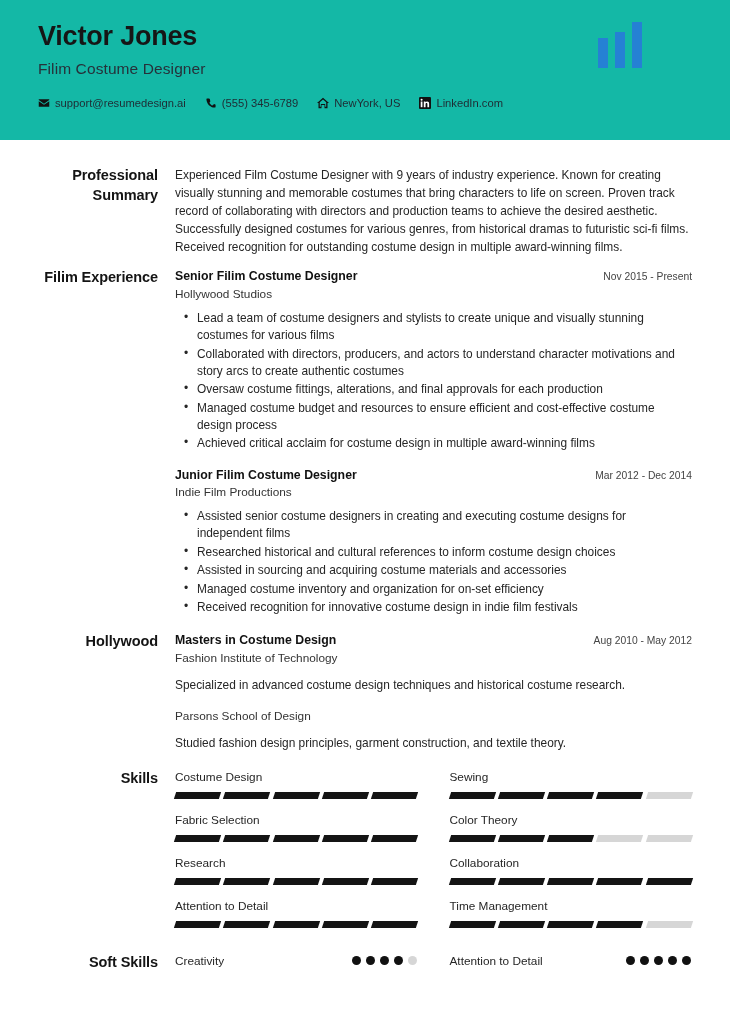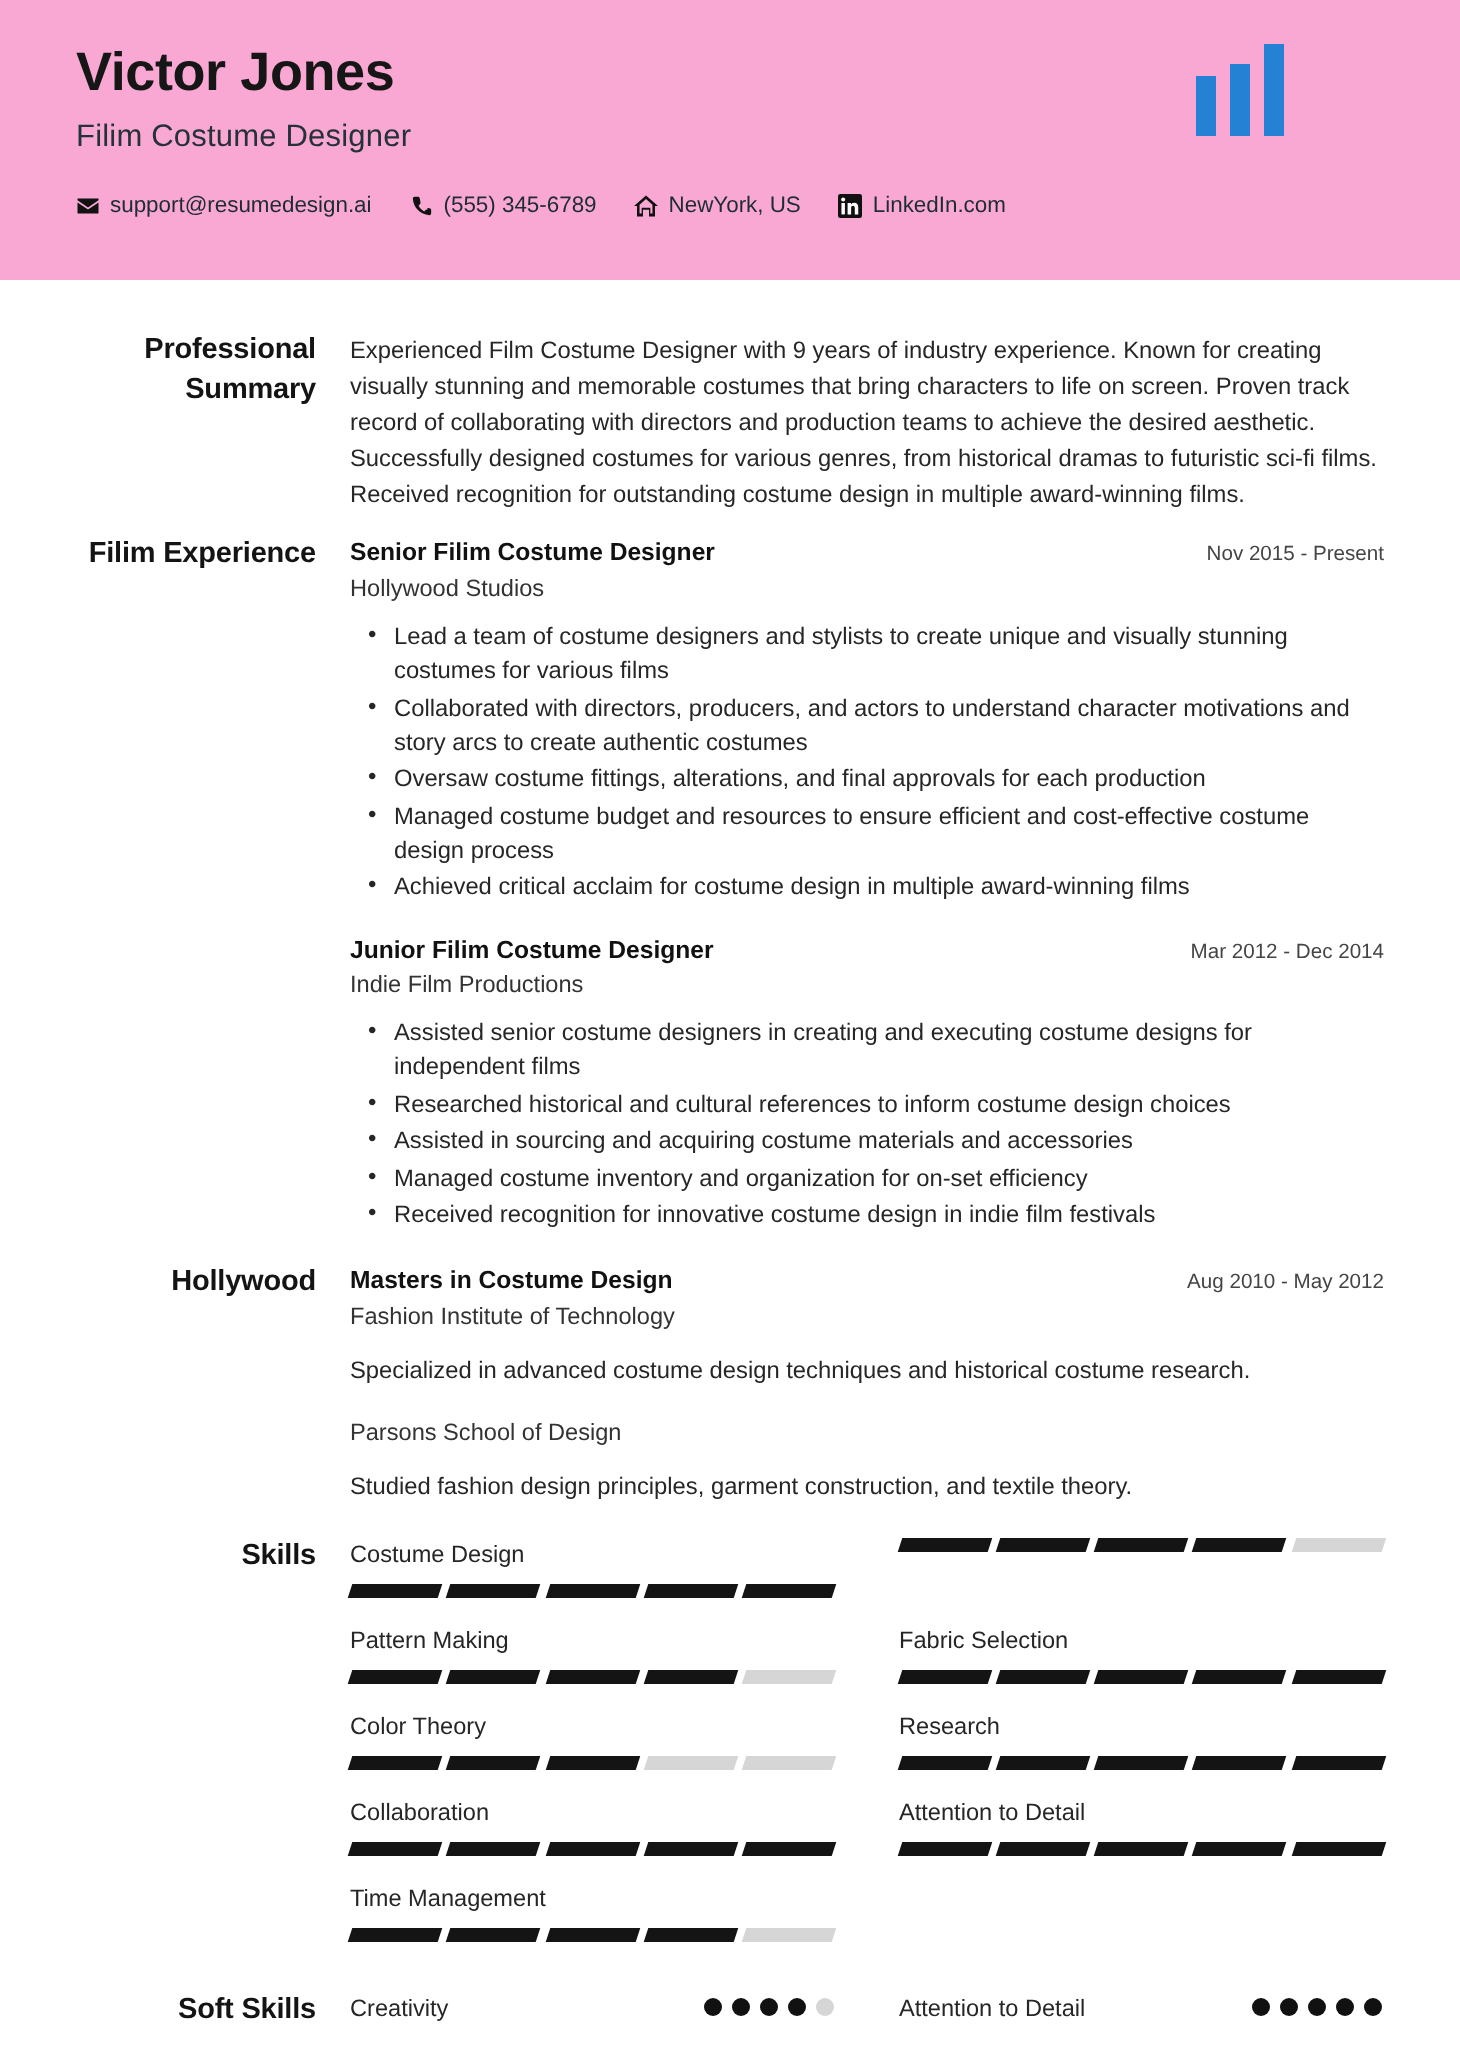--- a/index.html
+++ b/index.html
@@ -12,21 +12,21 @@
     width: 730px;
     height: 1024px;
     overflow: hidden;
     font-family: "Liberation Sans", sans-serif;
     color: #1f1f1f;
     -webkit-font-smoothing: antialiased;
   }
 
   
   .header {
-    background: #f9a8d4;
+    background: #14b8a6;
     height: 140px;
     box-sizing: border-box;
     padding: 22px 38px 0 38px;
     position: relative;
   }
   .name {
     font-size: 27px;
     font-weight: bold;
     letter-spacing: -0.2px;
     line-height: 1.1;
@@ -363,30 +363,21 @@
             <div class="skill-name">Costume Design</div>
             <div class="skill-bar">
               <span class="seg on"></span>
               <span class="seg on"></span>
               <span class="seg on"></span>
               <span class="seg on"></span>
               <span class="seg on"></span>
             </div>
           </div>
           <div class="skill">
-            <div class="skill-bar">
-              <span class="seg on"></span>
-              <span class="seg on"></span>
-              <span class="seg on"></span>
-              <span class="seg on"></span>
-              <span class="seg"></span>
-            </div>
-          </div>
-          <div class="skill">
-            <div class="skill-name">Pattern Making</div>
+            <div class="skill-name">Sewing</div>
             <div class="skill-bar">
               <span class="seg on"></span>
               <span class="seg on"></span>
               <span class="seg on"></span>
               <span class="seg on"></span>
               <span class="seg"></span>
             </div>
           </div>
           <div class="skill">
             <div class="skill-name">Fabric Selection</div>

